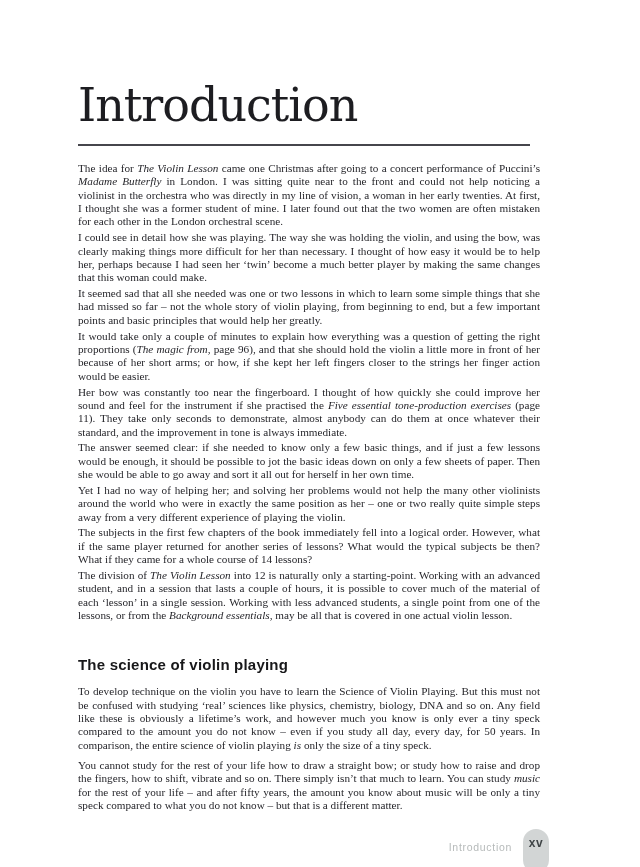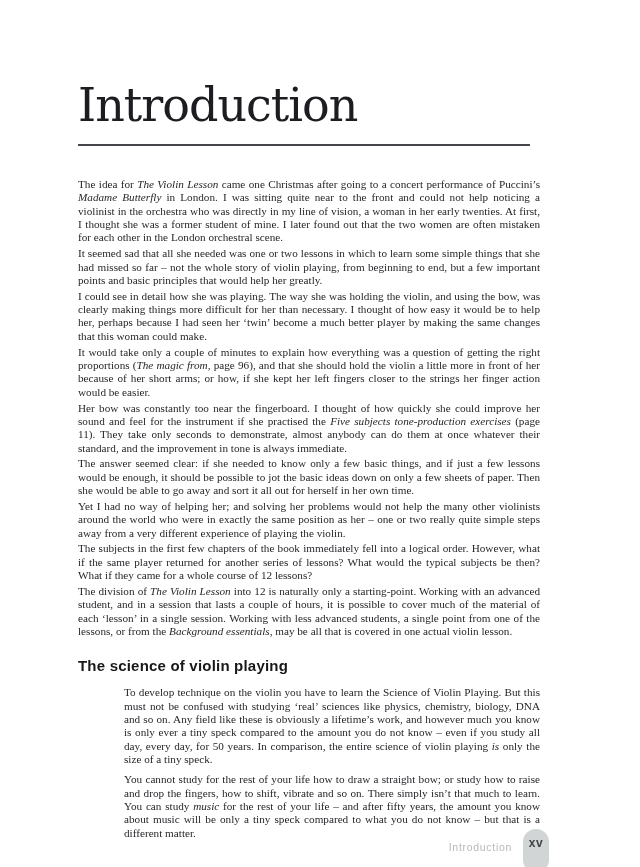--- a/index.html
+++ b/index.html
@@ -38,36 +38,36 @@
     color: #1d1d21;
     margin: 80px 0 0 0;
   }
   .title-rule {
     margin-top: 14px;
     width: 452px;
     border-top: 2px solid var(--rule);
     height: 0;
   }
   .body-text {
-    margin-top: 32px;
+    margin-top: 16px;
     font-size: 11.2px;
     line-height: 13.35px;
     text-align: justify;
     color: var(--text);
   }
-  .body-text.after-heading { margin-top: 0; margin-left: 46px; }
+  .body-text.after-heading { margin-top: 0; }
   .body-text p { margin: 0 0 2.5px 0; }
   .body-text p.extra-space { margin-top: 7px; font-family: Liberation Serif, serif; }
   h2.section-heading {
     font-family: "Liberation Sans", sans-serif;
     font-weight: bold;
     font-size: 15px;
     letter-spacing: 0.2px;
     color: #18181a;
-    margin: 19px 0 12px 0;
+    margin: 34px 0 12px 0;
   }
   .footer-label {
     position: absolute;
     right: 52px;
     bottom: 14px;
     font-family: "Liberation Sans", sans-serif;
     font-size: 10.5px;
     letter-spacing: 0.7px;
     color: var(--footer-label);
   }
@@ -94,27 +94,27 @@
 </style>
 </head>
 <body>
 
 <div class="page">
   <div class="content">
     <h1 class="page-title">Introduction</h1>
     <div class="title-rule"></div>
     <div class="body-text">
         <p>The idea for <i>The Violin Lesson</i> came one Christmas after going to a concert performance of Puccini’s <i>Madame Butterfly</i> in London. I was sitting quite near to the front and could not help noticing a violinist in the orchestra who was directly in my line of vision, a woman in her early twenties. At first, I thought she was a former student of mine. I later found out that the two women are often mistaken for each other in the London orchestral scene.</p>
+        <p>I could see in detail how she was playing. The way she was holding the violin, and using the bow, was clearly making things more difficult for her than necessary. I thought of how easy it would be to help her, perhaps because I had seen her ‘twin’ become a much better player by making the same changes that this woman could make.</p>
         <p>It seemed sad that all she needed was one or two lessons in which to learn some simple things that she had missed so far – not the whole story of violin playing, from beginning to end, but a few important points and basic principles that would help her greatly.</p>
-        <p>I could see in detail how she was playing. The way she was holding the violin, and using the bow, was clearly making things more difficult for her than necessary. I thought of how easy it would be to help her, perhaps because I had seen her ‘twin’ become a much better player by making the same changes that this woman could make.</p>
         <p>It would take only a couple of minutes to explain how everything was a question of getting the right proportions (<i>The magic from</i>, page 96), and that she should hold the violin a little more in front of her because of her short arms; or how, if she kept her left fingers closer to the strings her finger action would be easier.</p>
-        <p>Her bow was constantly too near the fingerboard. I thought of how quickly she could improve her sound and feel for the instrument if she practised the <i>Five subjects tone-production exercises</i> (page 11). They take only seconds to demonstrate, almost anybody can do them at once whatever their standard, and the improvement in tone is always immediate.</p>
+        <p>Her bow was constantly too near the fingerboard. I thought of how quickly she could improve her sound and feel for the instrument if she practised the <i>Five essential tone-production exercises</i> (page 11). They take only seconds to demonstrate, almost anybody can do them at once whatever their standard, and the improvement in tone is always immediate.</p>
         <p>The answer seemed clear: if she needed to know only a few basic things, and if just a few lessons would be enough, it should be possible to jot the basic ideas down on only a few sheets of paper. Then she would be able to go away and sort it all out for herself in her own time.</p>
         <p>Yet I had no way of helping her; and solving her problems would not help the many other violinists around the world who were in exactly the same position as her – one or two really quite simple steps away from a very different experience of playing the violin.</p>
-        <p>The subjects in the first few chapters of the book immediately fell into a logical order. However, what if the same player returned for another series of lessons? What would the typical subjects be then? What if they came for a whole course of 12 lessons?</p>
+        <p>The subjects in the first few chapters of the book immediately fell into a logical order. However, what if the same player returned for another series of lessons? What would the typical subjects be then? What if they came for a whole course of 14 lessons?</p>
         <p>The division of <i>The Violin Lesson</i> into 12 is naturally only a starting-point. Working with an advanced student, and in a session that lasts a couple of hours, it is possible to cover much of the material of each ‘lesson’ in a single session. Working with less advanced students, a single point from one of the lessons, or from the <i>Background essentials</i>, may be all that is covered in one actual violin lesson.</p>
       </div>
     <h2 class="section-heading">The science of violin playing</h2>
     <div class="body-text after-heading">
         <p>To develop technique on the violin you have to learn the Science of Violin Playing. But this must not be confused with studying ‘real’ sciences like physics, chemistry, biology, DNA and so on. Any field like these is obviously a lifetime’s work, and however much you know is only ever a tiny speck compared to the amount you do not know – even if you study all day, every day, for 50 years. In comparison, the entire science of violin playing <i>is</i> only the size of a tiny speck.</p>
         <p class="extra-space">You cannot study for the rest of your life how to draw a straight bow; or study how to raise and drop the fingers, how to shift, vibrate and so on. There simply isn’t that much to learn. You can study <i>music</i> for the rest of your life – and after fifty years, the amount you know about music will be only a tiny speck compared to what you do not know – but that is a different matter.</p>
       </div>
   </div>
   <span class="footer-label">Introduction</span>
   <div class="page-tab">

